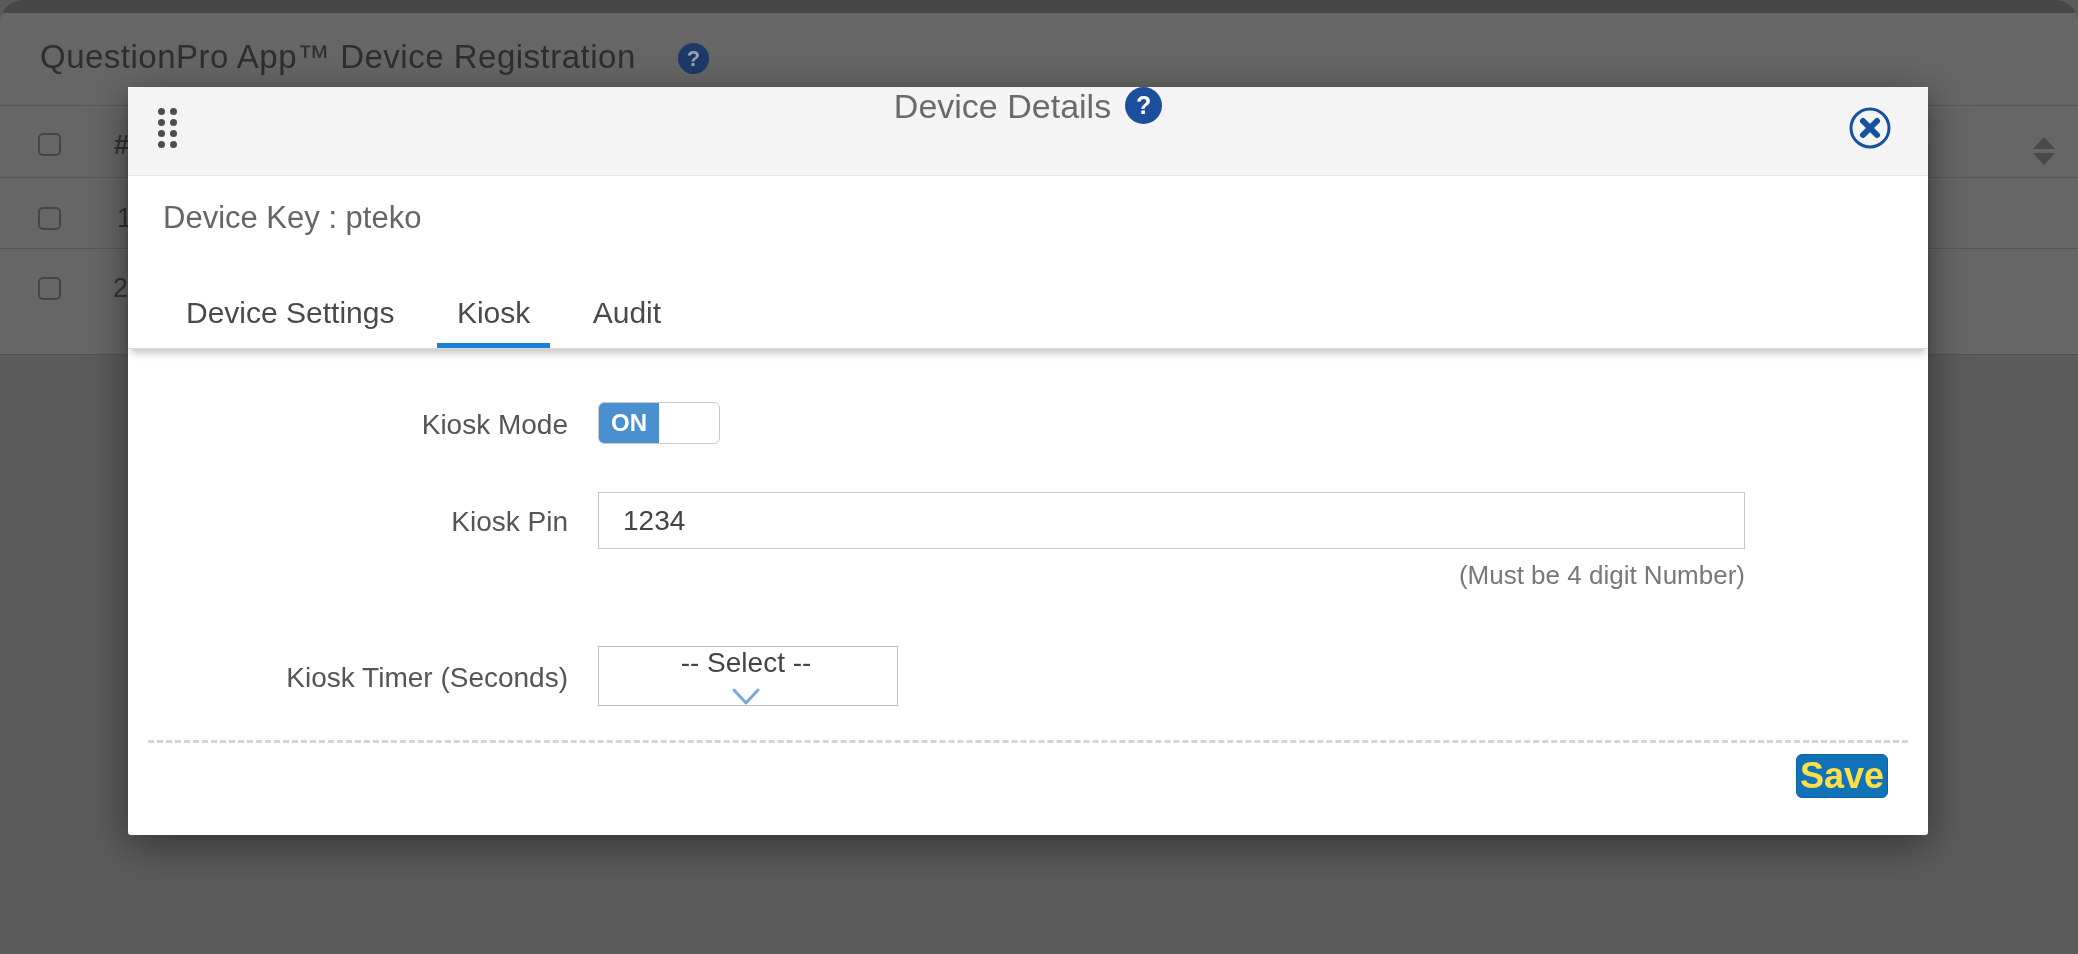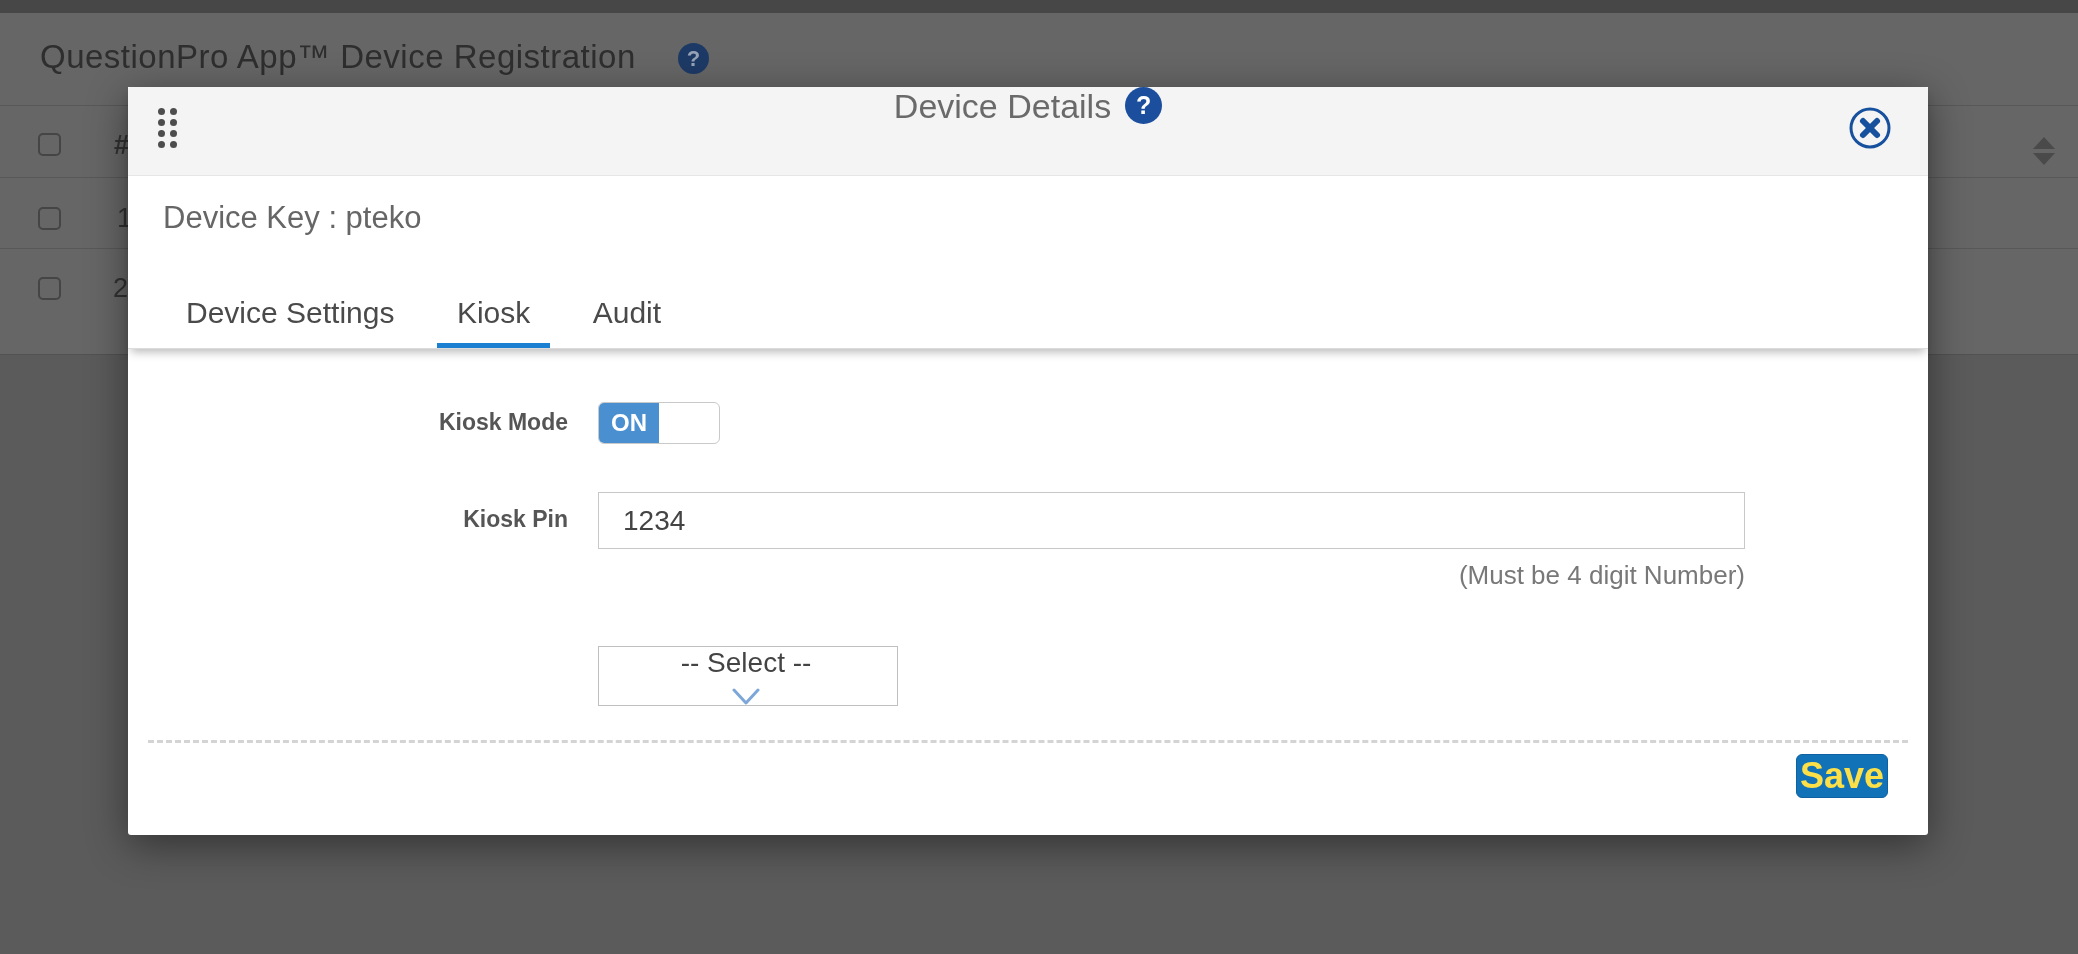--- a/index.html
+++ b/index.html
@@ -1,18 +1,18 @@
 <!DOCTYPE html>
 <html><head>
 <meta charset="utf-8">
 <style>
   * { margin:0; padding:0; box-sizing:border-box; }
   html,body { width:2078px; height:954px; }
   body { font-family:"Liberation Sans", sans-serif; background:#5b5b5b; overflow:hidden; }
-  #stage { position:relative; width:2078px; height:954px; overflow:hidden; }
+  #stage { position:relative; width:2078px; height:954px; overflow:hidden;border-radius:23px; }
 
   
   .bg-top-strip { position:absolute; left:0; top:0; width:2078px; height:13px; background:#474747; }
   .bg-card { position:absolute; left:0; top:13px; width:2078px; height:342px; background:#666666; }
   .bg-title { position:absolute; left:40px; top:38px; font-size:33px; color:#2e2e2e; letter-spacing:0.5px; }
   .bg-help { position:absolute; left:678px; top:43px; width:31px; height:31px; border-radius:50%;
              background:#1d3a66; color:#97a3b6; font-size:22px; font-weight:bold;
              display:flex; align-items:center; justify-content:center; }
   .bg-line { position:absolute; left:0; width:2078px; height:1px; background:#585858; }
   .bg-checkbox { position:absolute; left:38px; width:23px; height:23px; border:2px solid #454545;
@@ -44,22 +44,22 @@
               padding:0 91px 0 35px; background:#fff; }
   .info-text { font-size:31px; color:#666666; }
 
   .tabs { padding:22px 12px 0 38px; border-bottom:1px solid #dcdcdc; background:#fff; }
   .tab { display:inline-block; font-size:30px; color:#4a4a4a; padding:14px 20px 18px 20px;
          margin-right:18px; cursor:pointer; }
   .tab.active { border-bottom:5px solid #1b7fd2; padding-bottom:13px; }
 
   
   .modal-content { position:relative; height:478px; background:#fff; border-radius:0 0 3px 3px; }
-  .form-label { position:absolute; left:0; width:440px; text-align:right; font-size:23px;
-                font-weight:bold; color:#555555; }
+  .form-label { position:absolute; left:0; width:440px; text-align:right; font-size:28px;
+                font-weight:normal; color:#555555; }
 
   .toggle { position:absolute; left:470px; top:53px; width:122px; height:42px; border:1px solid #c9c9c9;
             border-radius:6px; background:#ffffff; overflow:hidden; cursor:pointer; display:flex; }
   .toggle-on { width:60px; height:100%; background:#4a90d0; color:#ffffff; font-weight:bold; font-size:24px;
                display:flex; align-items:center; justify-content:center; }
 
   .pin-input { position:absolute; left:470px; top:143px; width:1147px; height:57px; border:1px solid #c8c8c8;
                background:#fff; font-size:28px; color:#444444; padding:0 24px;
                font-family:"Liberation Sans", sans-serif; outline:none; }
   .pin-hint { position:absolute; left:470px; top:211px; width:1147px; text-align:right;
@@ -146,20 +146,21 @@
 
       <div class="form-label" style="top:60px">Kiosk Mode</div>
       <div class="toggle">
         <div class="toggle-on">ON</div>
       </div>
 
       <div class="form-label" style="top:157px">Kiosk Pin</div>
       <input class="pin-input" type="text" value="1234" style="">
       <div class="pin-hint">(Must be 4 digit Number)</div>
 
+      <div class="form-label" style="top:313px">Kiosk Timer (Seconds)</div>
       <div class="select-box">
         <span class="select-text">-- Select --</span>
         <svg width="28" height="17" viewBox="0 0 28 17">
           <polyline points="2,2 14,15 26,2" fill="none" stroke="#7da7d9" stroke-width="3" stroke-linecap="round" stroke-linejoin="round"></polyline>
         </svg>
       </div>
 
       <div class="divider"></div>
 
       <div class="save-btn">Save</div>

